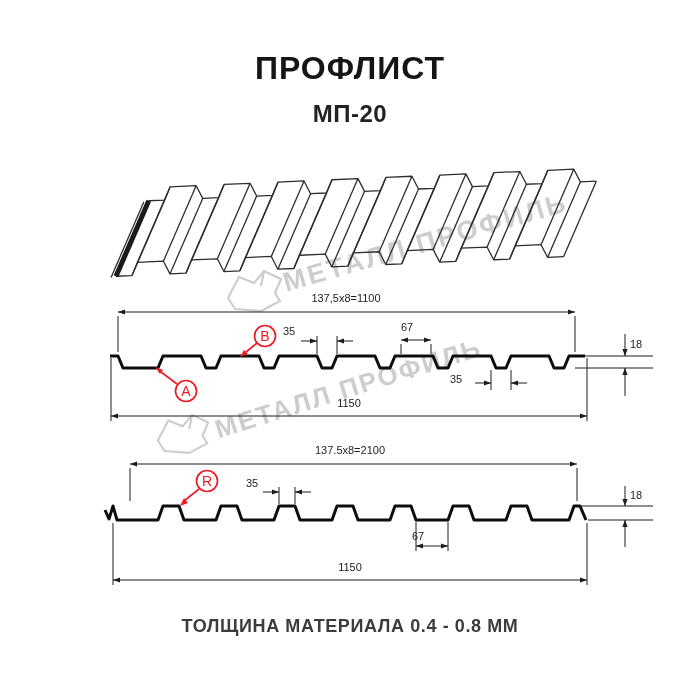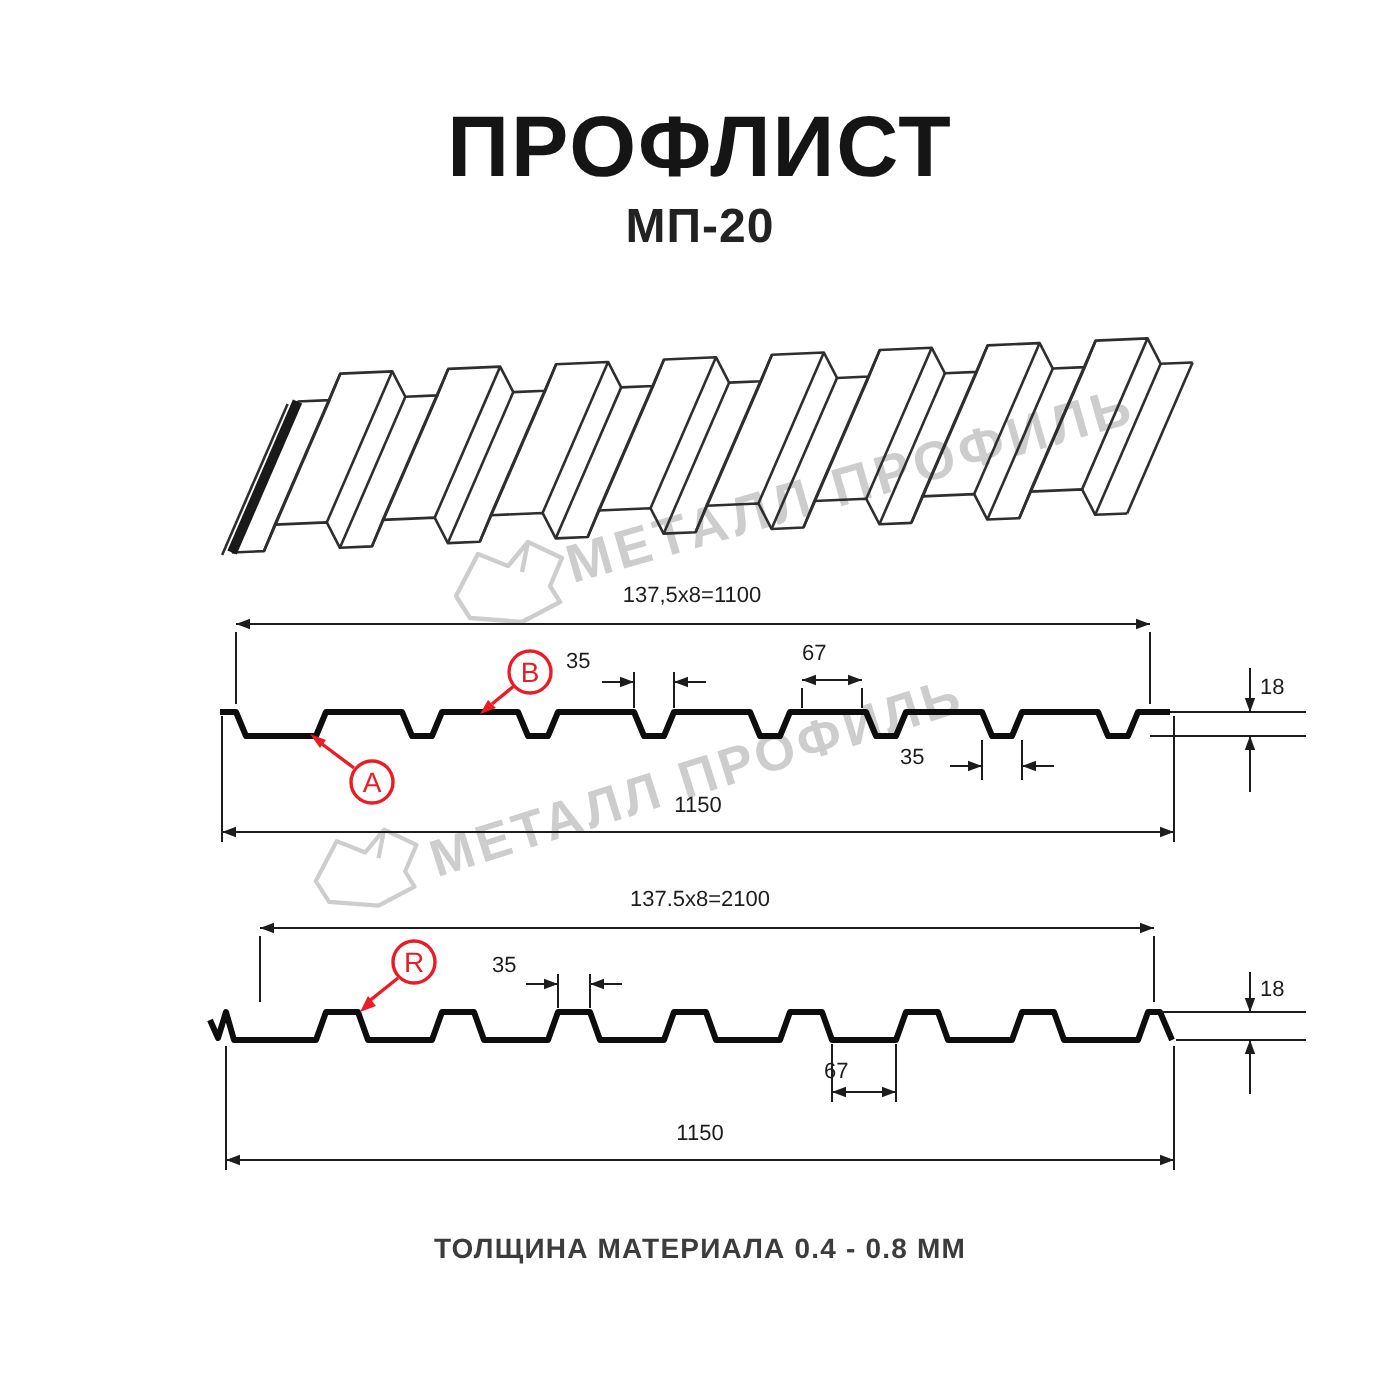--- a/index.html
+++ b/index.html
@@ -1,22 +1,22 @@
 <!DOCTYPE html>
 <html><head>
 <meta charset="utf-8">
 <style>
   html,body{margin:0;padding:0;background:#fff;}
   .canvas{position:relative;width:700px;height:700px;background:#ffffff;overflow:hidden;
           font-family:"Liberation Sans",sans-serif;}
   .abs{position:absolute;}
   .ctr{left:0;right:0;text-align:center;}
-  .title{top:50px;font-size:43px;font-weight:700;letter-spacing:1px;color:#151515;}
+  .title{top:50px;font-size:32px;font-weight:700;letter-spacing:1px;color:#151515;}
   .subtitle{top:100px;font-size:24px;font-weight:600;letter-spacing:.5px;color:#222;}
-  .footer{top:616px;font-size:14px;font-weight:600;letter-spacing:.6px;color:#3c3c3c;}
+  .footer{top:616px;font-size:18px;font-weight:600;letter-spacing:.6px;color:#3c3c3c;}
   .dim{font-size:11px;line-height:1;color:#1c1c1c;white-space:nowrap;}
   .dimc{width:200px;text-align:center;}
   .dims40{width:40px;text-align:left;}
   .wm{font-weight:700;color:#cdcdcd;white-space:nowrap;transform-origin:left center;}
   .wm1{left:284px;top:268px;font-size:27px;letter-spacing:2.5px;transform:rotate(-16deg);}
   .wm2{left:216px;top:415px;font-size:26px;letter-spacing:2px;transform:rotate(-17.5deg);}
   .callout-letter{width:22px;height:22px;line-height:22px;text-align:center;
                   font-size:14px;font-weight:500;color:#ed1c24;}
   svg{position:absolute;left:0;top:0;}
 </style>

